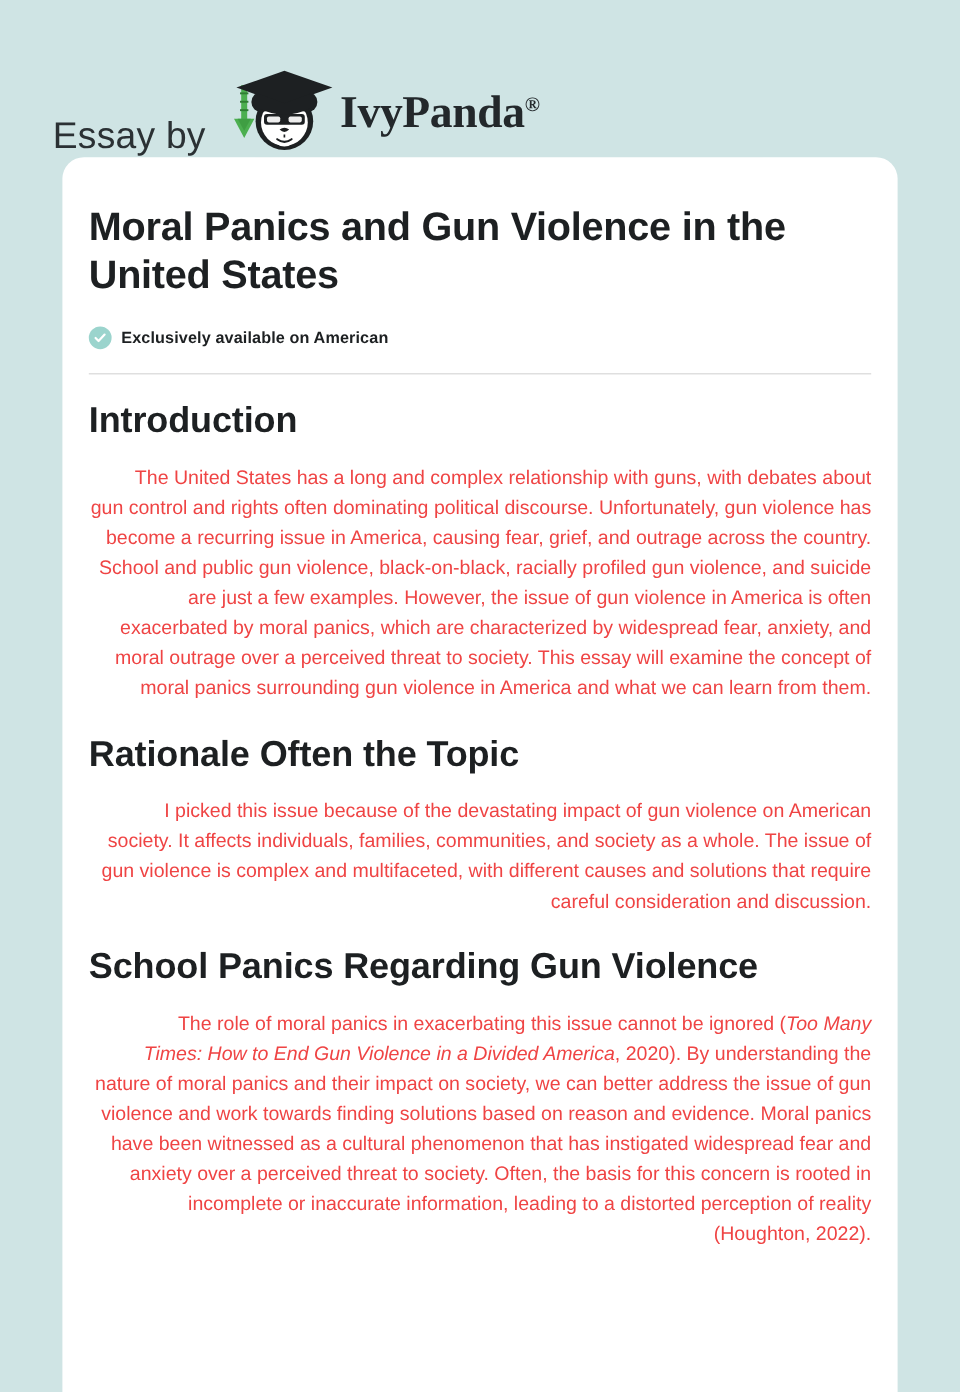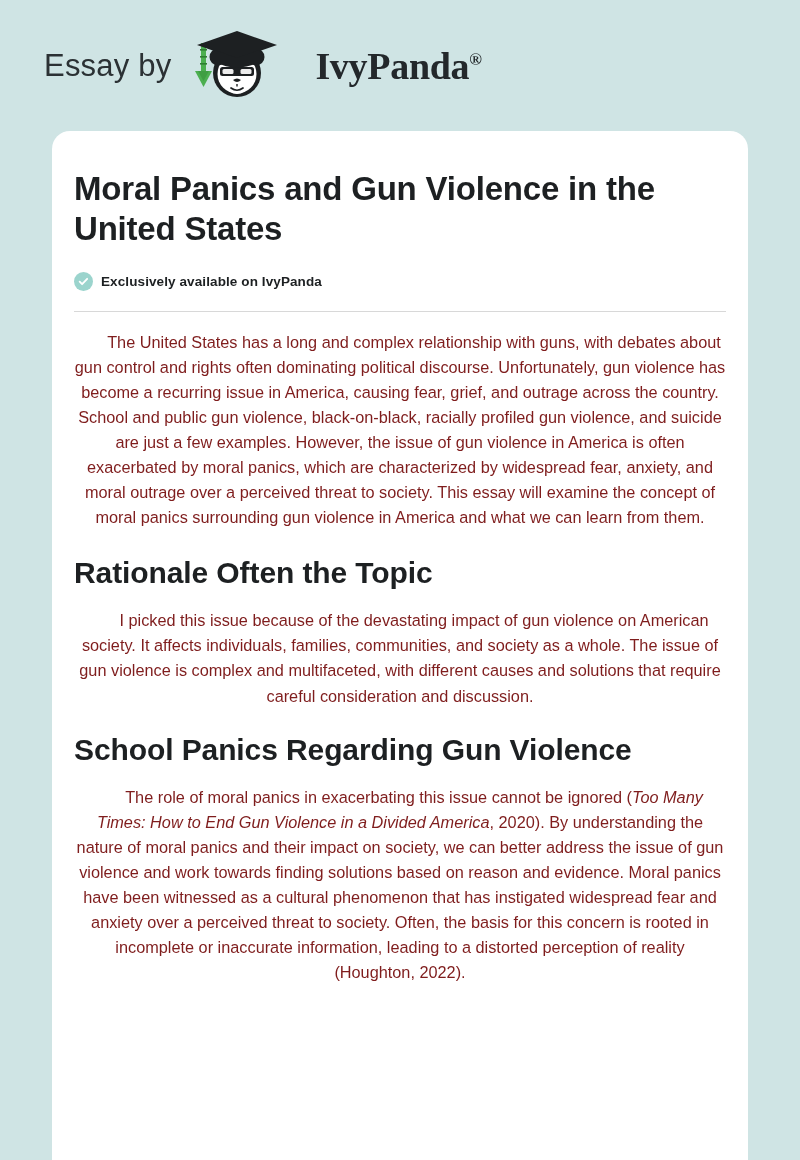--- a/index.html
+++ b/index.html
@@ -12,37 +12,36 @@
     background: #cfe4e4;
     font-family: "Liberation Sans", sans-serif;
     -webkit-font-smoothing: antialiased;
     overflow: hidden;
   }
 
   
   .header {
     height: 131px;
     display: flex;
-    align-items: center;
+    align-items: flex-end;
     padding-left: 44px;
     box-sizing: border-box;
   }
   .essay-by {
     font-family: "Liberation Sans", sans-serif;
     font-size: 31px;
     font-weight: 400;
     color: #2b3134;
     letter-spacing: 0.2px;
     white-space: nowrap;
   }
   .brand {
     display: flex;
     align-items: center;
     margin-left: 14px;
-    gap: 32px;
   }
   .panda-logo {
     width: 96px;
     height: 74px;
     display: block;
     margin-right: 2px;
   }
   .wordmark {
     font-family: "Liberation Serif", serif;
     font-weight: bold;
@@ -129,25 +128,25 @@
   }
   .h-1 { font-size: 30px; padding-top: 22px; }
   .h-2 { font-size: 30px; padding-top: 26px; }
   .h-3 { font-size: 30px; padding-top: 24px; }
 
   .para {
     font-family: "Liberation Sans Narrow", "Liberation Sans", sans-serif;
     font-stretch: condensed;
     font-size: 16.3px;
     line-height: 25.1px;
-    color: #7f1d1d;
+    color: #ef4444;
     margin: 0;
     padding-top: 18px;
     text-indent: 28px;
-    text-align: center;
+    text-align: right;
   }
   .para i { font-style: italic; }
 </style>
 </head>
 <body>
 
 <div class="header">
   <span class="essay-by">Essay by</span>
   <span class="brand">
     <span>
@@ -186,25 +185,26 @@
 <div class="card">
 
   <h1 class="doc-title">Moral Panics and Gun Violence in the United States</h1>
 
   <div class="exclusive">
     <span class="check-badge">
       <svg width="11" height="11" viewBox="0 0 12 12" xmlns="http://www.w3.org/2000/svg">
         <path d="M1.8 6.2 L4.5 8.9 L10 3.1" stroke="#ffffff" stroke-width="2" fill="none" stroke-linecap="round" stroke-linejoin="round"></path>
       </svg>
     </span>
-    <span class="exclusive-text">Exclusively available on IvyPanda</span>
+    <span class="exclusive-text">Exclusively available on American</span>
   </div>
 
   <hr class="divider">
 
+  <h2 class="section-heading h-1">Introduction</h2>
   <p class="para">The United States has a long and complex relationship with guns, with debates about gun control and rights often dominating political discourse. Unfortunately, gun violence has become a recurring issue in America, causing fear, grief, and outrage across the country. School and public gun violence, black-on-black, racially profiled gun violence, and suicide are just a few examples. However, the issue of gun violence in America is often exacerbated by moral panics, which are characterized by widespread fear, anxiety, and moral outrage over a perceived threat to society. This essay will examine the concept of moral panics surrounding gun violence in America and what we can learn from them.</p>
 
   <h2 class="section-heading h-2">Rationale Often the Topic</h2>
   <p class="para">I picked this issue because of the devastating impact of gun violence on American society. It affects individuals, families, communities, and society as a whole. The issue of gun violence is complex and multifaceted, with different causes and solutions that require careful consideration and discussion.</p>
 
   <h2 class="section-heading h-3">School Panics Regarding Gun Violence</h2>
   <p class="para"><span>The role of moral panics in exacerbating this issue cannot be ignored (</span><i>Too Many Times: How to End Gun Violence in a Divided America</i><span>, 2020). By understanding the nature of moral panics and their impact on society, we can better address the issue of gun violence and work towards finding solutions based on reason and evidence. Moral panics have been witnessed as a cultural phenomenon that has instigated widespread fear and anxiety over a perceived threat to society. Often, the basis for this concern is rooted in incomplete or inaccurate information, leading to a distorted perception of reality (Houghton, 2022).</span></p>
 
 </div>
 

